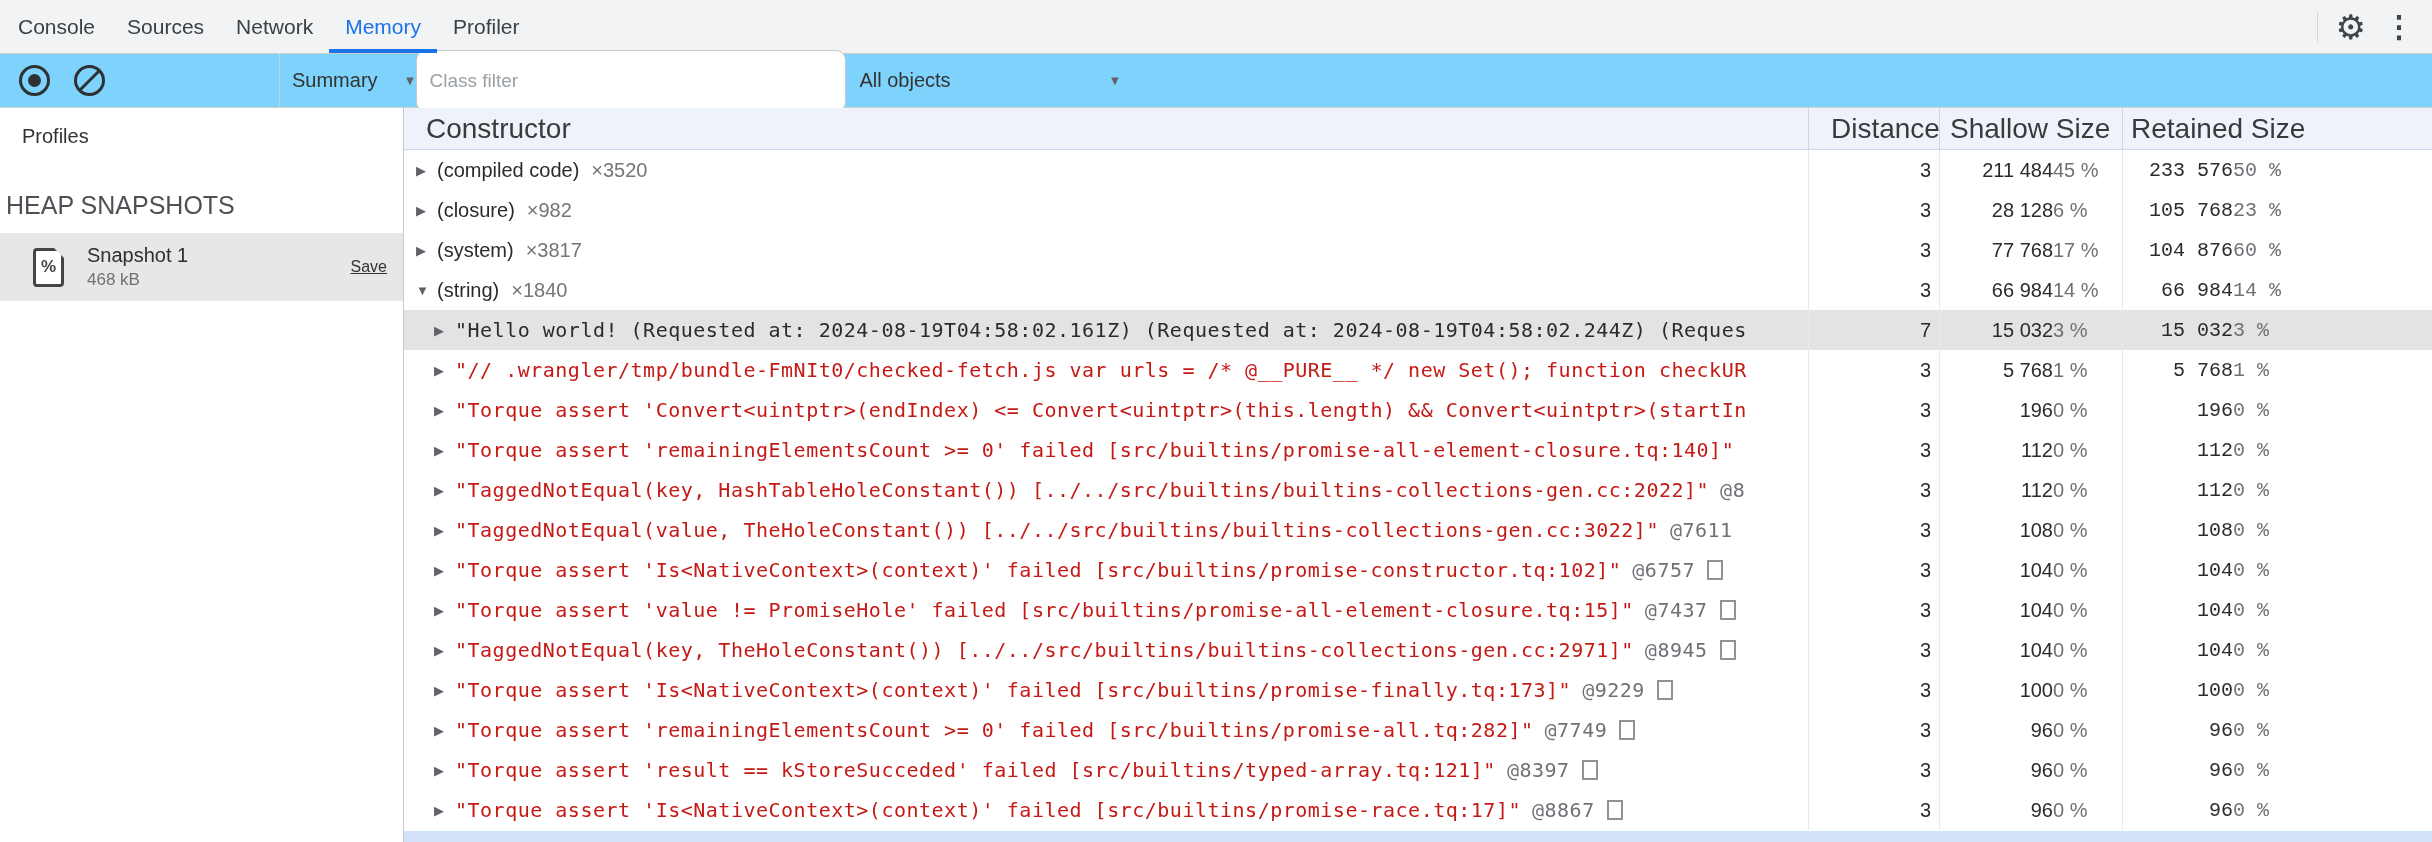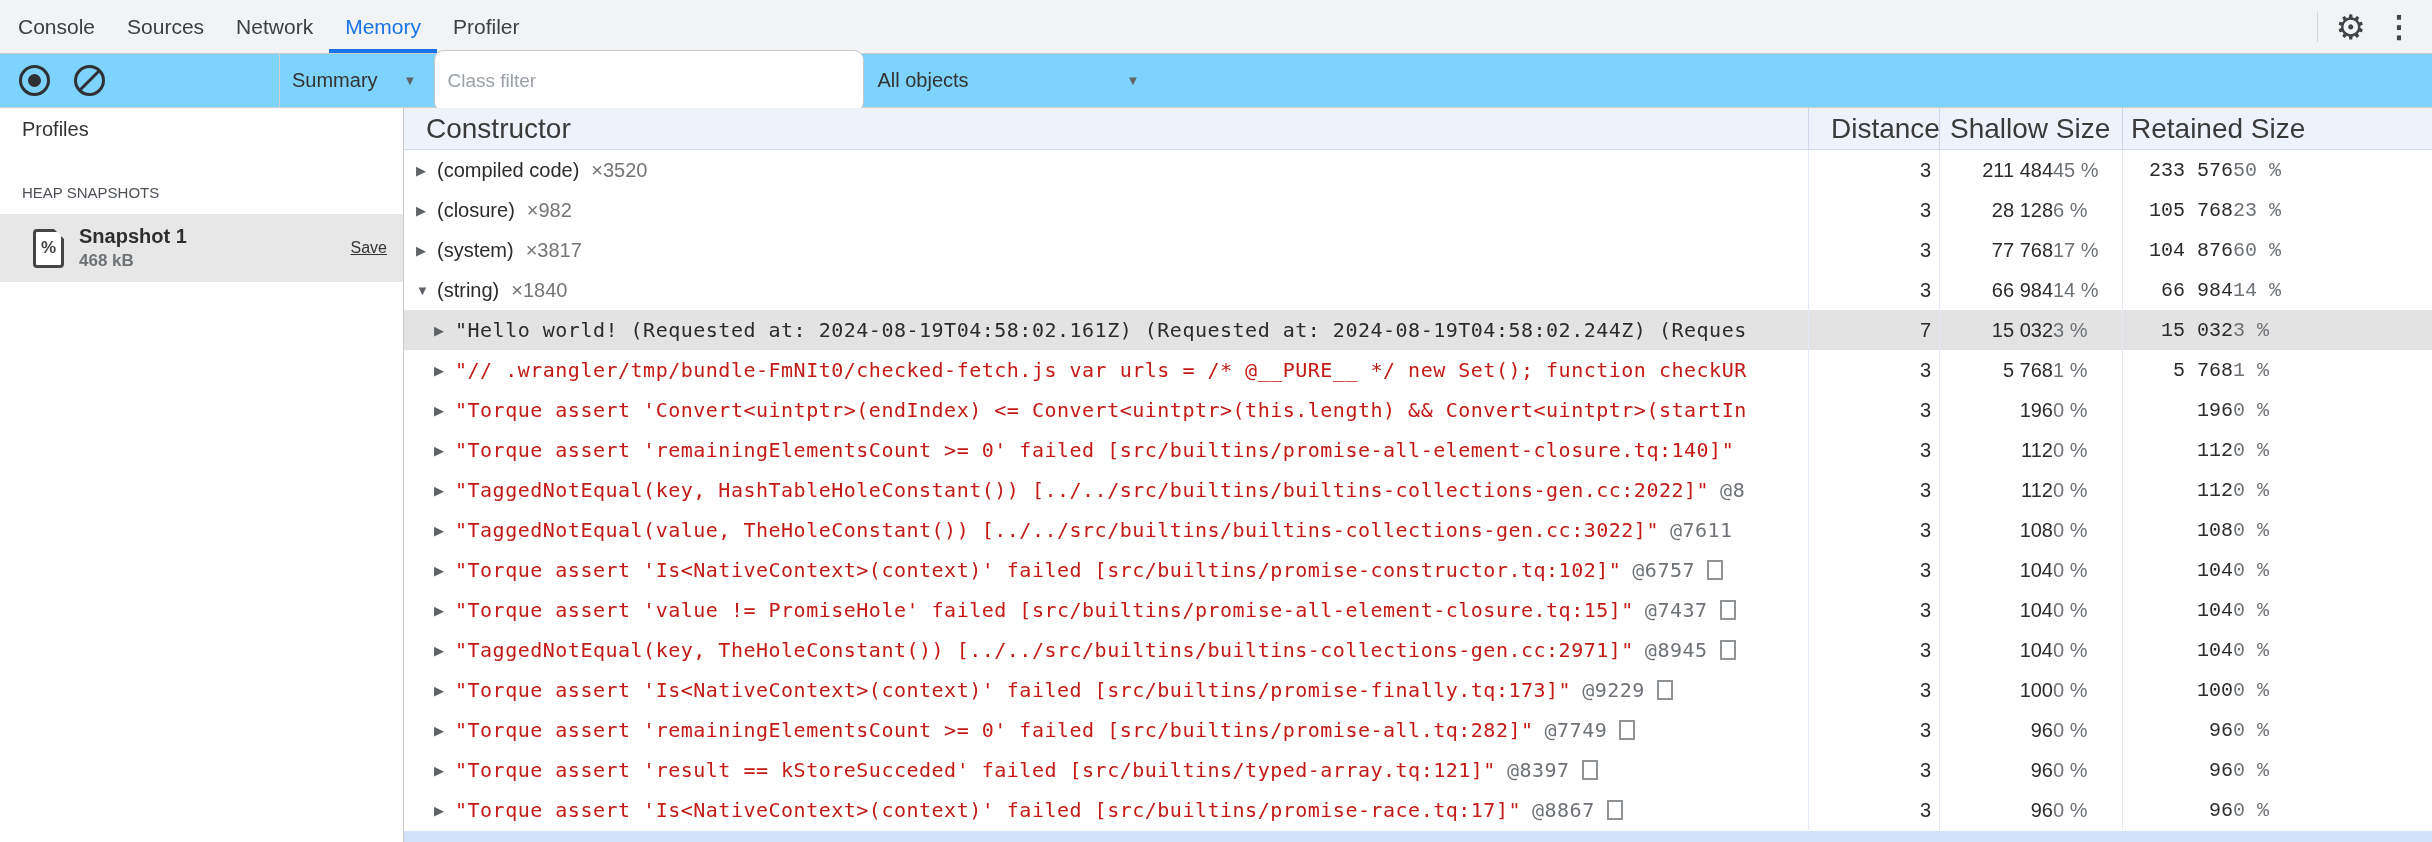--- a/index.html
+++ b/index.html
@@ -19,33 +19,33 @@
   
   .toolbar{height:53px;border-bottom:1px solid #d0d0d0;display:flex;flex:none;background:#7dd3fc;}
   .toolbar-left{width:260px;flex:none;border-right:1px solid #d0d0d0;display:flex;align-items:center;gap:24px;padding-left:19px;}
   .rec{width:25px;height:25px;border:3px solid #2f3033;border-radius:50%;position:relative;flex:none;}
   .rec::after{content:"";position:absolute;left:50%;top:50%;width:13px;height:13px;margin:-6.5px 0 0 -6.5px;border-radius:50%;background:#2f3033;}
   .clear{width:25px;height:25px;border:3px solid #2f3033;border-radius:50%;position:relative;flex:none;}
   .clear::after{content:"";position:absolute;left:50%;top:-2px;bottom:-2px;width:3px;margin-left:-1.5px;background:#2f3033;transform:rotate(45deg);}
   .toolbar-main{flex:1;display:flex;align-items:center;padding-left:12px;}
   .dd{display:flex;align-items:center;font-size:20px;color:#333;}
   .dd .arrow{font-size:13px;color:#5f6368;margin-left:26px;}
-  .classfilter{width:404px;height:36px;border:1px solid #c8c8c8;border-radius:10px;font-size:19px;padding:12px 12px;color:#333;margin-left:18px;outline:none;font-family:"Liberation Sans",sans-serif;}
+  .classfilter{width:404px;height:36px;border:1px solid #c8c8c8;border-radius:10px;font-size:19px;padding:12px 12px;color:#333;outline:none;font-family:"Liberation Sans",sans-serif;}
   .classfilter::placeholder{color:#9aa0a6;}
   .dd-all{margin-left:13px;width:262px;justify-content:space-between;}
 
   
   .content{flex:1;display:flex;min-height:0;}
   .sidebar{width:403px;flex:none;border-right:1px solid #c9c9c9;background:#fff;}
-  .profiles-title{font-size:20px;color:#333;margin:10px 0 0 22px;}
-  .heap-title{font-size:15px;color:#4d5156;margin:43px 0 0 22px;}
+  .profiles-title{font-size:20px;color:#333;margin:17px 0 0 22px;}
+  .heap-title{font-size:25px;color:#4d5156;margin:43px 0 0 6px;}
   .snapshot{margin-top:13px;background:#e7e7e7;display:flex;align-items:center;height:68px;padding:0 16px 0 33px;}
   .snap-icon{width:25px;height:33px;border:3px solid #454545;border-radius:4px;position:relative;display:flex;align-items:center;justify-content:center;font-weight:bold;font-size:17px;color:#454545;flex:none;background:#fff;}
   .snap-icon::after{content:"";position:absolute;top:-3px;right:-3px;width:0;height:0;border-top:10px solid #e7e7e7;border-left:10px solid transparent;}
-  .snap-info{margin-left:15px;flex:1;font-weight:bold;}
+  .snap-info{margin-left:23px;flex:1;}
   .snap-name{font-size:20px;color:#2e2e2e;}
   .snap-size{font-size:17px;color:#6e7276;margin-top:3px;}
   .snap-save{font-size:16px;color:#333;text-decoration:underline;cursor:pointer;}
 
   
   .main{flex:1;display:flex;flex-direction:column;min-width:0;background:#fff;}
   .grid-header{display:grid;grid-template-columns:1404px 131px 183px 311px;height:41px;border-bottom:1px solid #ccd8e9;background:#eef3fb;font-size:28px;color:#3a3a3a;align-items:center;flex:none;}
   .grid-header .h{height:100%;display:flex;align-items:center;overflow:hidden;white-space:nowrap;}
   .h-constructor{padding-left:22px;}
   .h-distance{border-left:1px solid #ccd8e9;padding-left:22px;}

